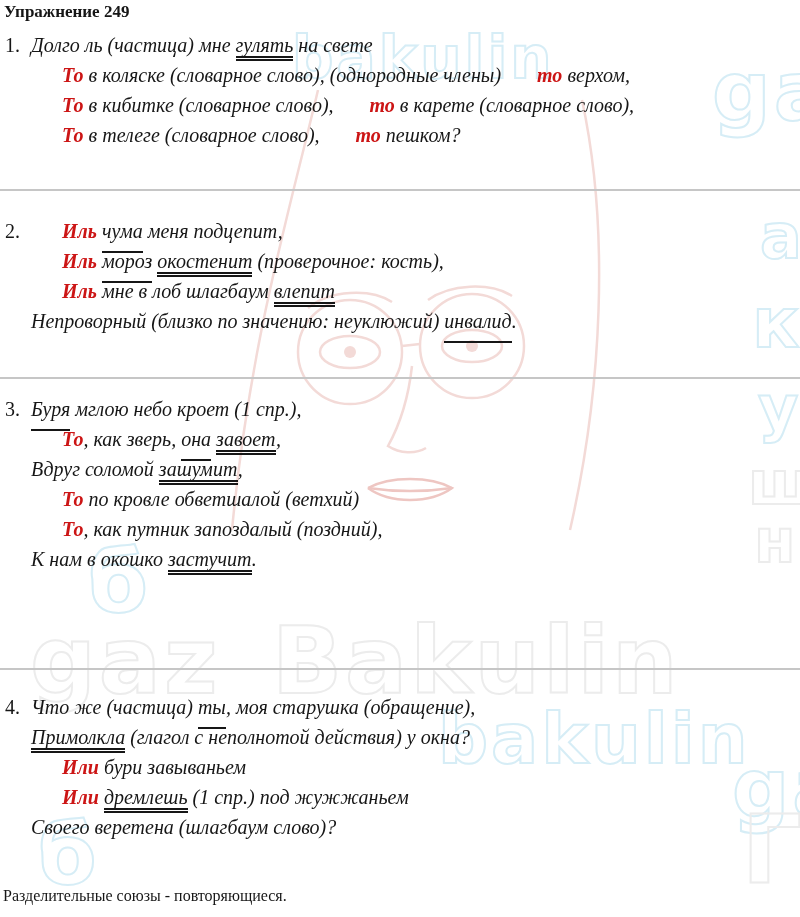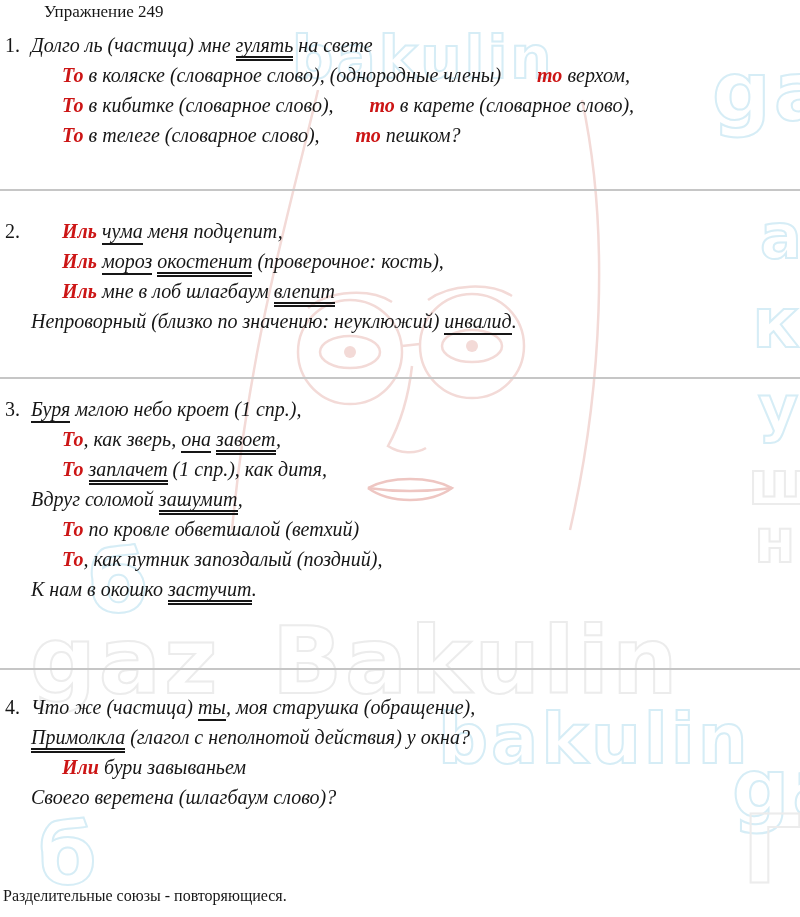--- a/index.html
+++ b/index.html
@@ -43,40 +43,40 @@
   .wm-bakulin-mid   {left:272px; top:608px; font-size:92px;}
   .wm-bakulin-bot   {left:438px; top:698px; font-size:70px;}
   .wm-gaz-botright  {left:732px; top:742px; font-size:80px;}
   .wm-letter-7      {left:38px;  top:806px; font-size:84px;}
   .wm-letter-8      {left:742px; top:796px; font-size:94px;}
   .doodle{position:absolute;z-index:0;user-select:none;}
   
   .page-title{
     position:absolute;z-index:1;
     left:4px; top:2px;
-    font-size:17px; font-weight:400;margin-left:40px;
+    font-size:17px; font-weight:700;
   }
   .item{
     position:absolute;z-index:1;
     left:0; right:0;
     display:flex; align-items:flex-start;
   }
   .item .num{
     flex:0 0 31px;
     padding-left:5px;
     font-size:20px; line-height:30px;
   }
   .item .lines{flex:1;}
   .line{
     font-size:20px; line-height:30px;
     white-space:nowrap;
     font-style:italic;
   }
   .line span.r{color:var(--red); font-weight:700;margin-left:31px;}
-  .line span.u1{border-bottom:2px solid var(--ink); padding-bottom:1px;}
+  .line span.u1{border-bottom:2px solid var(--ink); padding-bottom:9px;}
   .line span.u2{border-bottom:5px double var(--ink);}
   .item-1{top:30px;}
   .item-2{top:216px;}
   .item-3{top:394px;}
   .item-4{top:692px;}
   .divider{
     position:absolute;z-index:1;
     left:0; width:800px; height:2px;
     background:var(--divider);
   }
@@ -154,33 +154,33 @@
     </div>
 </div>
 
 <div class="divider divider-2"></div>
 
 <div class="item item-3">
   <span class="num">3.</span>
   <div class="lines">
       <div class="line"><span class="u1">Буря</span><span> мглою небо кроет (1 спр.),</span></div>
       <div class="line"><span class="r">То</span><span>, как зверь, </span><span class="u1">она</span><span> </span><span class="u2">завоет</span><span>,</span></div>
-      <div class="line"><span class="r">То</span><span> </span><span class="u2">заплачет</span><span> (1 спр.), как дитя,</span></div>
       <div class="line"><span>Вдруг соломой </span><span class="u2">зашумит</span><span>,</span></div>
       <div class="line"><span class="r">То</span><span> по кровле обветшалой (ветхий)</span></div>
       <div class="line"><span class="r">То</span><span>, как путник запоздалый (поздний),</span></div>
       <div class="line"><span>К нам в окошко </span><span class="u2">застучит</span><span>.</span></div>
     </div>
 </div>
 
 <div class="divider divider-3"></div>
 
 <div class="item item-4">
   <span class="num">4.</span>
   <div class="lines">
       <div class="line"><span>Что же (частица) </span><span class="u1">ты</span><span>, моя старушка (обращение),</span></div>
       <div class="line"><span class="u2">Примолкла</span><span> (глагол с неполнотой действия) у окна?</span></div>
       <div class="line"><span class="r">Или</span><span> бури завываньем</span></div>
+      <div class="line"><span class="r">Или</span><span> </span><span class="u2">дремлешь</span><span> (1 спр.) под жужжаньем</span></div>
       <div class="line"><span>Своего веретена (шлагбаум слово)?</span></div>
     </div>
 </div>
 
 <p class="footer-note">Разделительные союзы - повторяющиеся.</p>
 
 </body></html>

